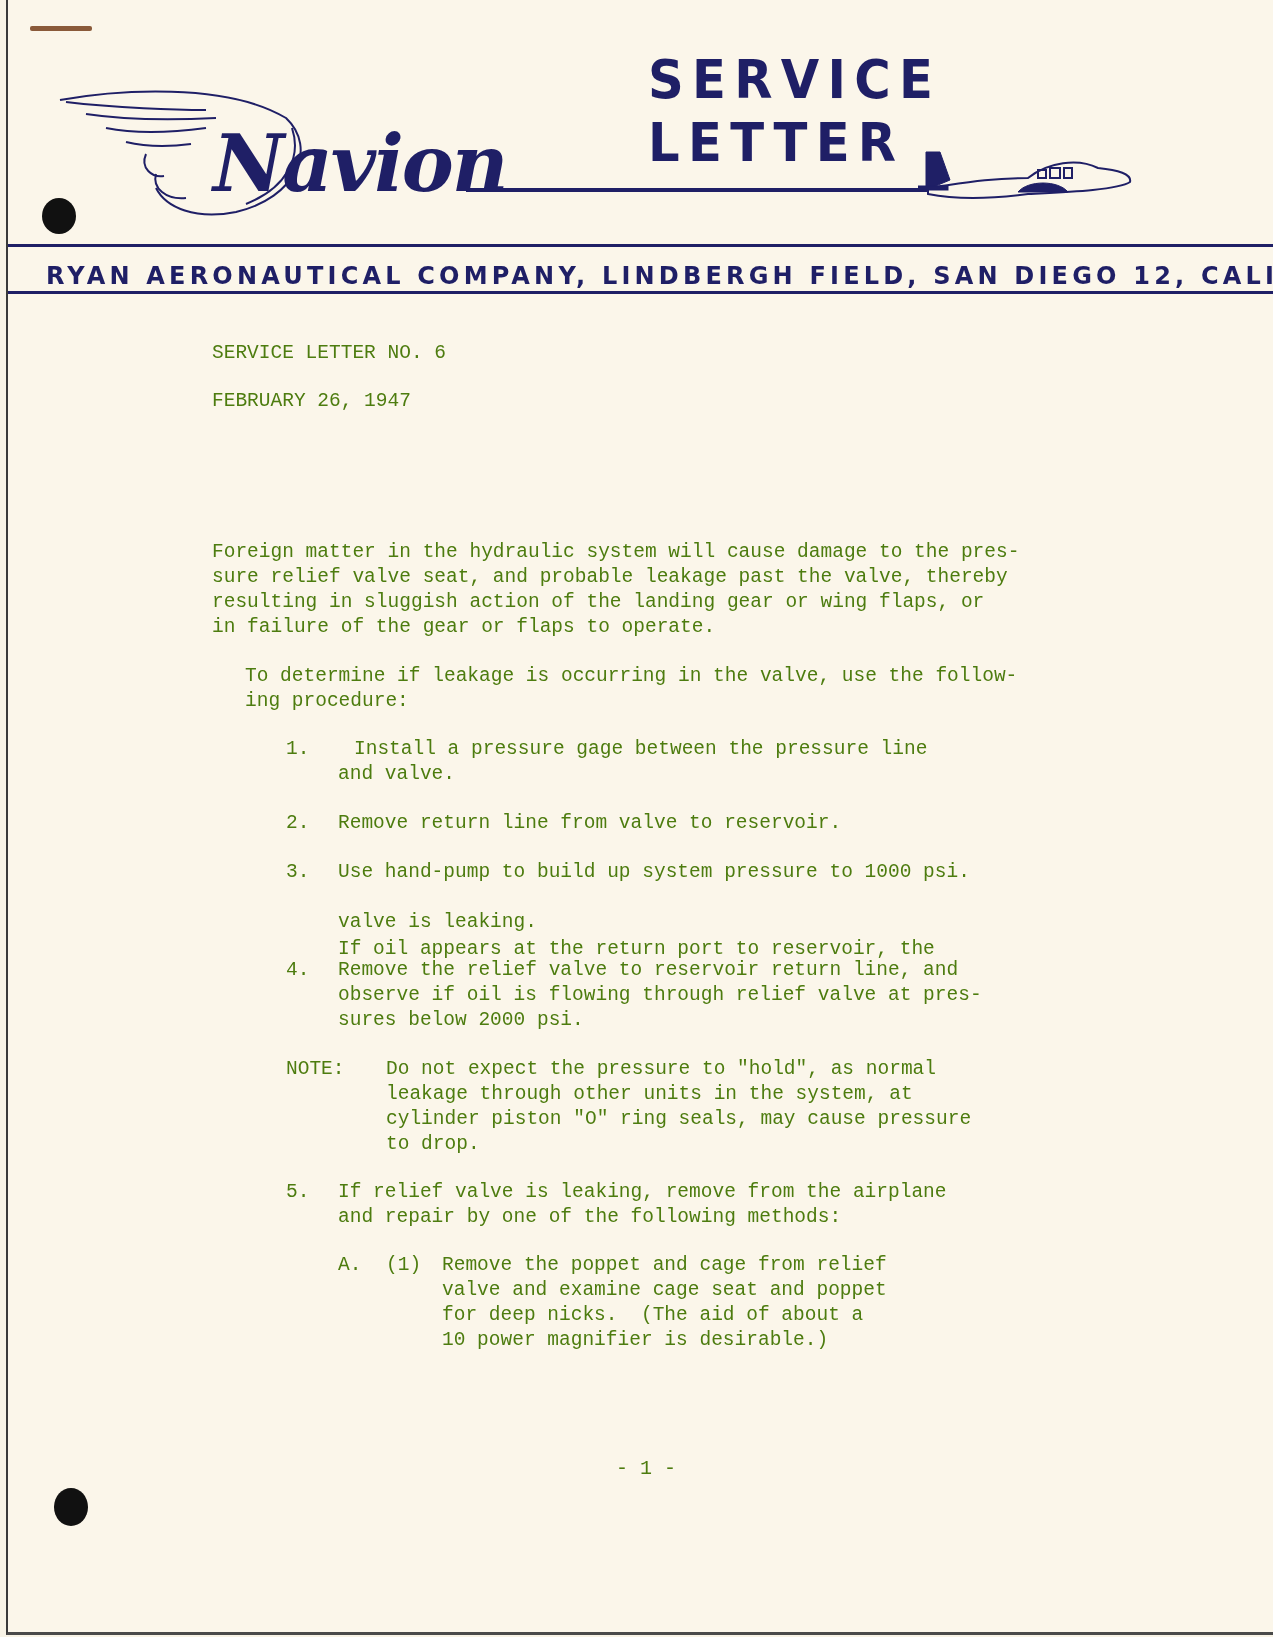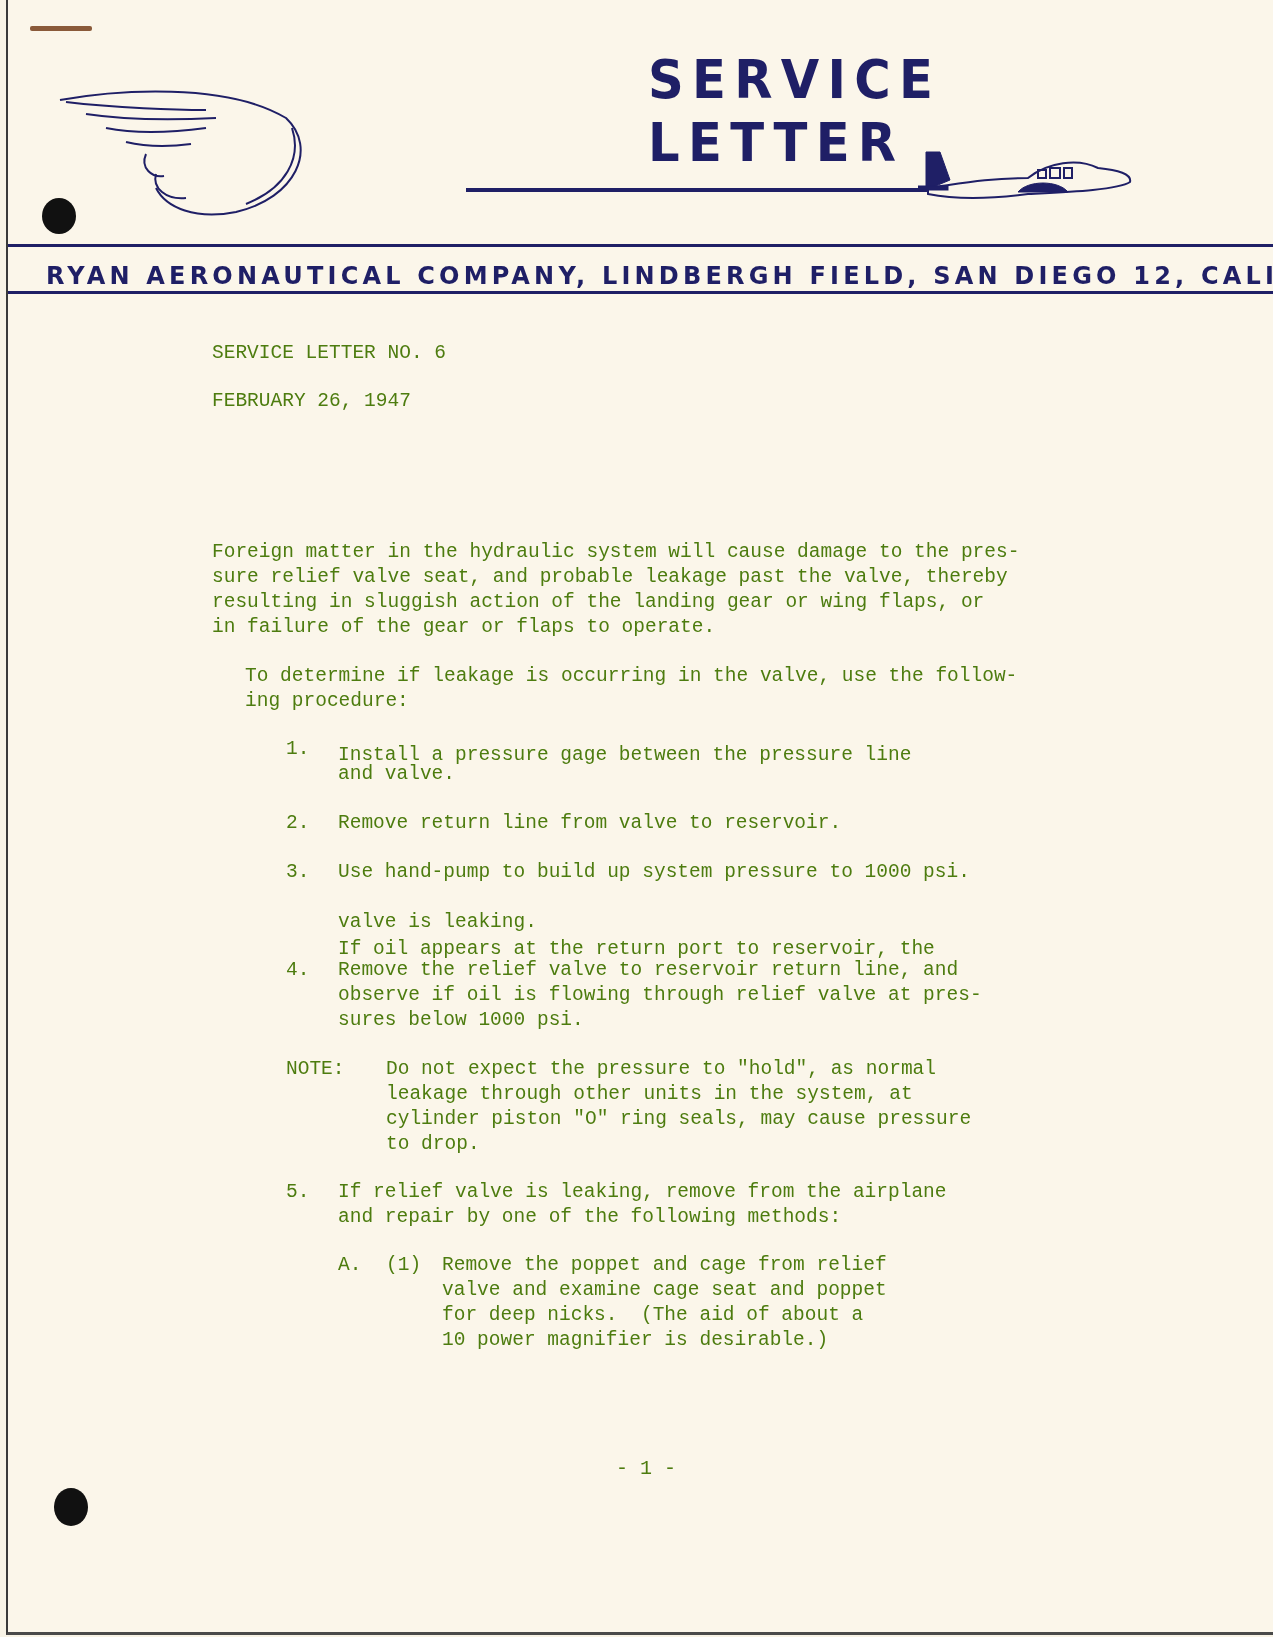--- a/index.html
+++ b/index.html
@@ -60,20 +60,21 @@
       <path d="M4 12 C60 2, 170 -6, 230 30 C262 60, 240 110, 180 124 C140 132, 110 120, 100 100"></path>
       <path d="M10 14 C60 20, 120 22, 150 22"></path>
       <path d="M30 26 C70 32, 120 32, 160 30"></path>
       <path d="M50 40 C80 46, 120 44, 150 40"></path>
       <path d="M70 54 C95 60, 120 58, 135 56"></path>
       <path d="M90 66 C84 80, 96 90, 108 88"></path>
       <path d="M100 86 C96 100, 110 112, 130 110"></path>
       <path d="M236 40 C246 70, 230 100, 190 116"></path>
     </g>
   </svg>
+  <div class="logo">Navion</div>
   <div class="logo-line"></div>
 
   <svg class="plane" width="220" height="60" viewBox="0 0 220 60">
     <g fill="#1f1f66" stroke="#1f1f66">
       <path d="M8 2 L22 2 L32 30 L8 40 Z"></path>
       <path d="M10 38 C40 34, 70 28, 110 28 C130 12, 160 8, 180 18 C200 20, 214 24, 212 32 C200 40, 150 42, 110 44 C80 48, 40 50, 10 44 Z" fill="#fbf6ea" stroke-width="2"></path>
       <path d="M100 42 C110 30, 140 30, 150 42 Z"></path>
       <path d="M120 20 h8 v8 h-8 Z M132 18 h10 v10 h-10 Z M146 18 h8 v10 h-8 Z" fill="none" stroke-width="2"></path>
       <rect x="0" y="36" width="30" height="4"></rect>
     </g>
@@ -93,41 +94,41 @@
     <div class="typed" style="left:204px; top:615px;">in failure of the gear or flaps to operate.</div>
   </div>
 
   <div>
     <div class="typed" style="left:237px; top:664px;font-family:Liberation Mono, monospace;">To determine if leakage is occurring in the valve, use the follow-</div>
     <div class="typed" style="left:237px; top:689px;">ing procedure:</div>
   </div>
 
   <div>
     <div class="typed" style="left:278px; top:737px;">1.</div>
-    <div class="typed" style="left:330px; top:737px;margin-top:6px;">Install a pressure gage between the pressure line</div>
+    <div class="typed" style="left:346px; top:737px;">Install a pressure gage between the pressure line</div>
     <div class="typed" style="left:330px; top:762px;">and valve.</div>
   </div>
 
   <div>
     <div class="typed" style="left:278px; top:811px;">2.</div>
     <div class="typed" style="left:330px; top:811px;">Remove return line from valve to reservoir.</div>
   </div>
 
   <div>
     <div class="typed" style="left:278px; top:860px;">3.</div>
     <div class="typed" style="left:330px; top:860px;">Use hand-pump to build up system pressure to 1000 psi.</div>
     <div class="typed" style="left:330px; top:937px;">If oil appears at the return port to reservoir, the</div>
     <div class="typed" style="left:330px; top:910px;">valve is leaking.</div>
   </div>
 
   <div>
     <div class="typed" style="left:278px; top:958px;">4.</div>
     <div class="typed" style="left:330px; top:958px;">Remove the relief valve to reservoir return line, and</div>
     <div class="typed" style="left:330px; top:983px;">observe if oil is flowing through relief valve at pres-</div>
-    <div class="typed" style="left:330px; top:1008px;">sures below 1000 psi.</div>
+    <div class="typed" style="left:330px; top:1008px;">sures below 2000 psi.</div>
   </div>
 
   <div>
     <div class="typed" style="left:278px; top:1057px;">NOTE:</div>
     <div class="typed" style="left:378px; top:1057px;">Do not expect the pressure to "hold", as normal</div>
     <div class="typed" style="left:378px; top:1082px;">leakage through other units in the system, at</div>
     <div class="typed" style="left:378px; top:1107px;">cylinder piston "O" ring seals, may cause pressure</div>
     <div class="typed" style="left:378px; top:1132px;">to drop.</div>
   </div>
 

